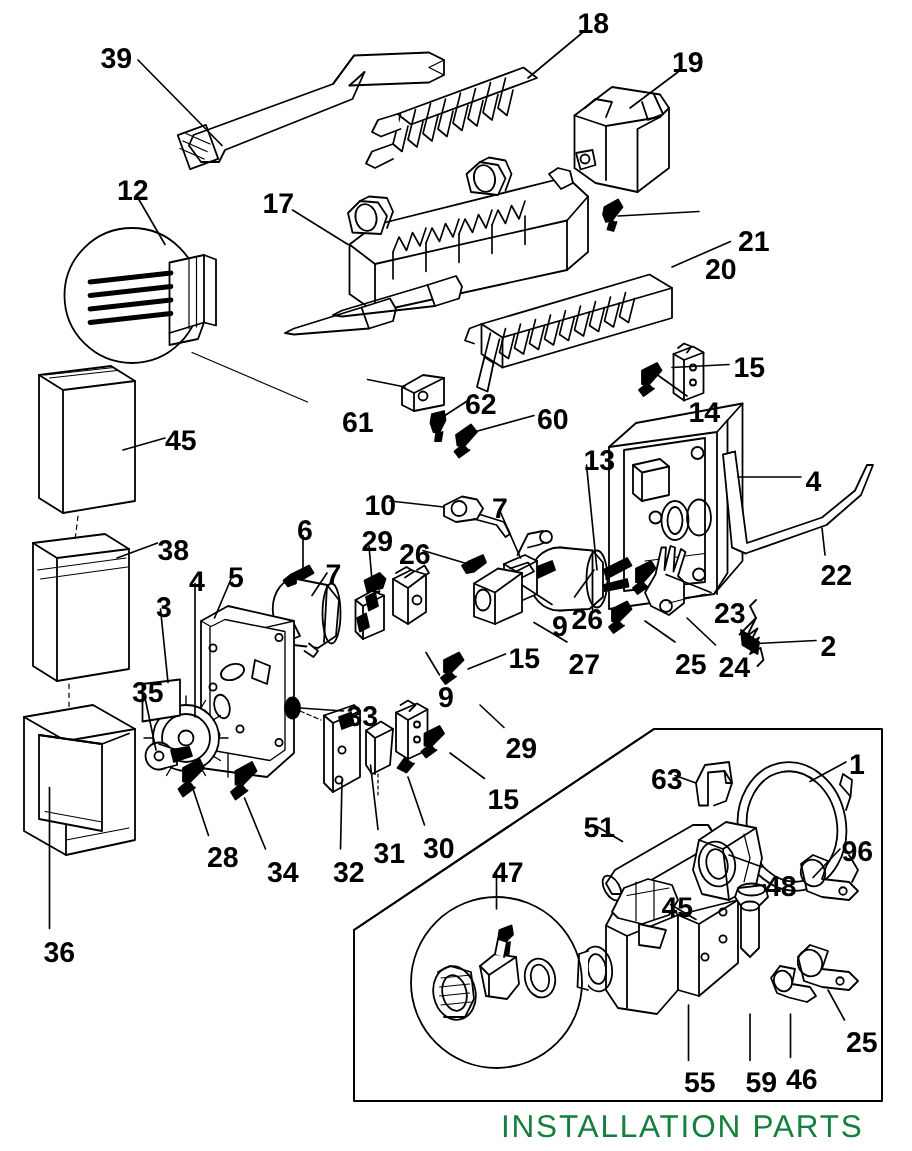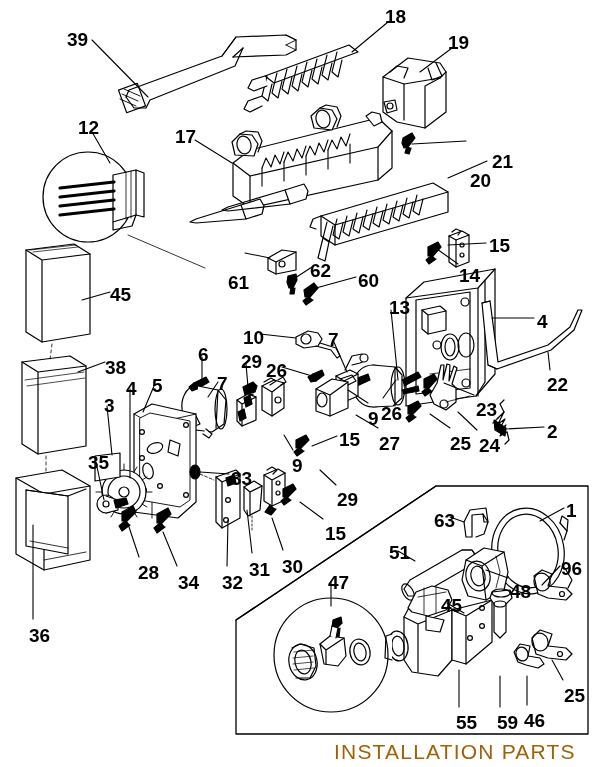--- a/index.html
+++ b/index.html
@@ -22,21 +22,21 @@
     letter-spacing:0px;
     white-space:nowrap;
     user-select:none;
   }
   #diagram-title{
     position:absolute;
     font-family:"Liberation Sans", sans-serif;
     font-size:21px;
     font-weight:normal;
     letter-spacing:1.2px;
-    color:#a16207;
+    color:#15803d;
     white-space:nowrap;
   }
 </style>
 </head>
 <body>
 
 <div id="sheet">
 
   <svg width="608" height="767" viewBox="0 0 608 767" fill="none" stroke="#000" stroke-width="1.2" stroke-linecap="round" stroke-linejoin="round">
 

